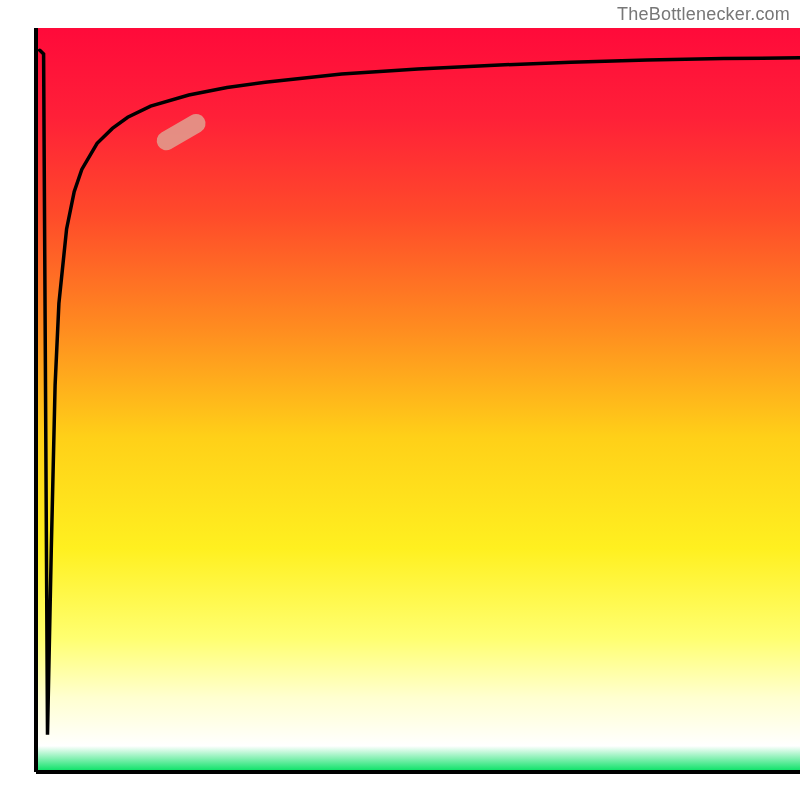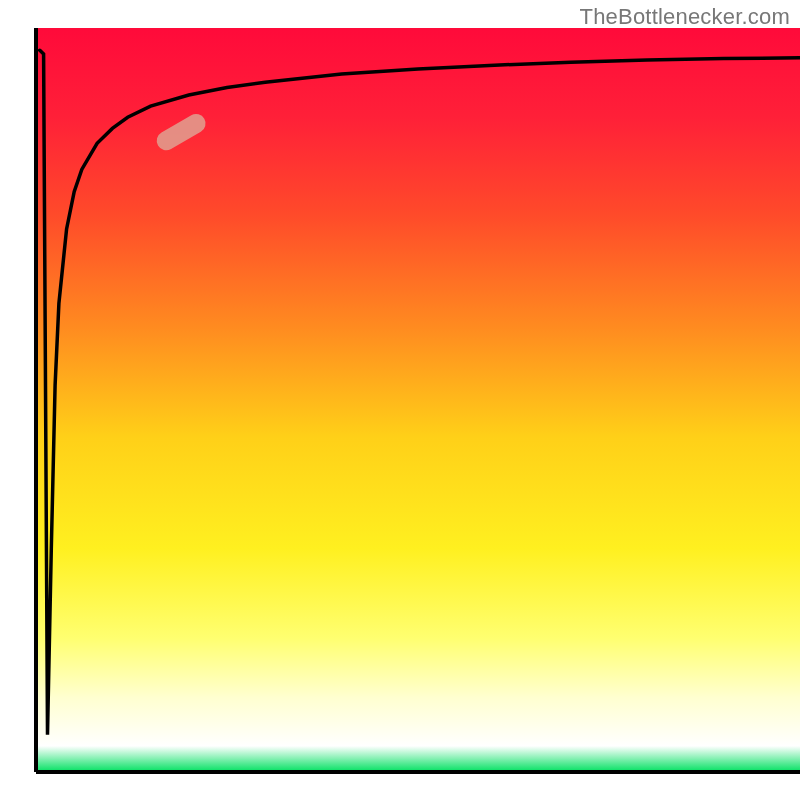--- a/index.html
+++ b/index.html
@@ -14,21 +14,21 @@
   .stage {
     position: relative;
     width: 800px;
     height: 800px;
   }
   .attribution {
     position: absolute;
     top: 4px;
     right: 10px;
     color: #777;
-    font-size: 22px;
+    font-size: 18px;
     font-weight: 400;
     letter-spacing: 0.2px;
     z-index: 5;
   }
   svg.chart {
     position: absolute;
     left: 0; top: 0;
     width: 800px;
     height: 800px;
   }

